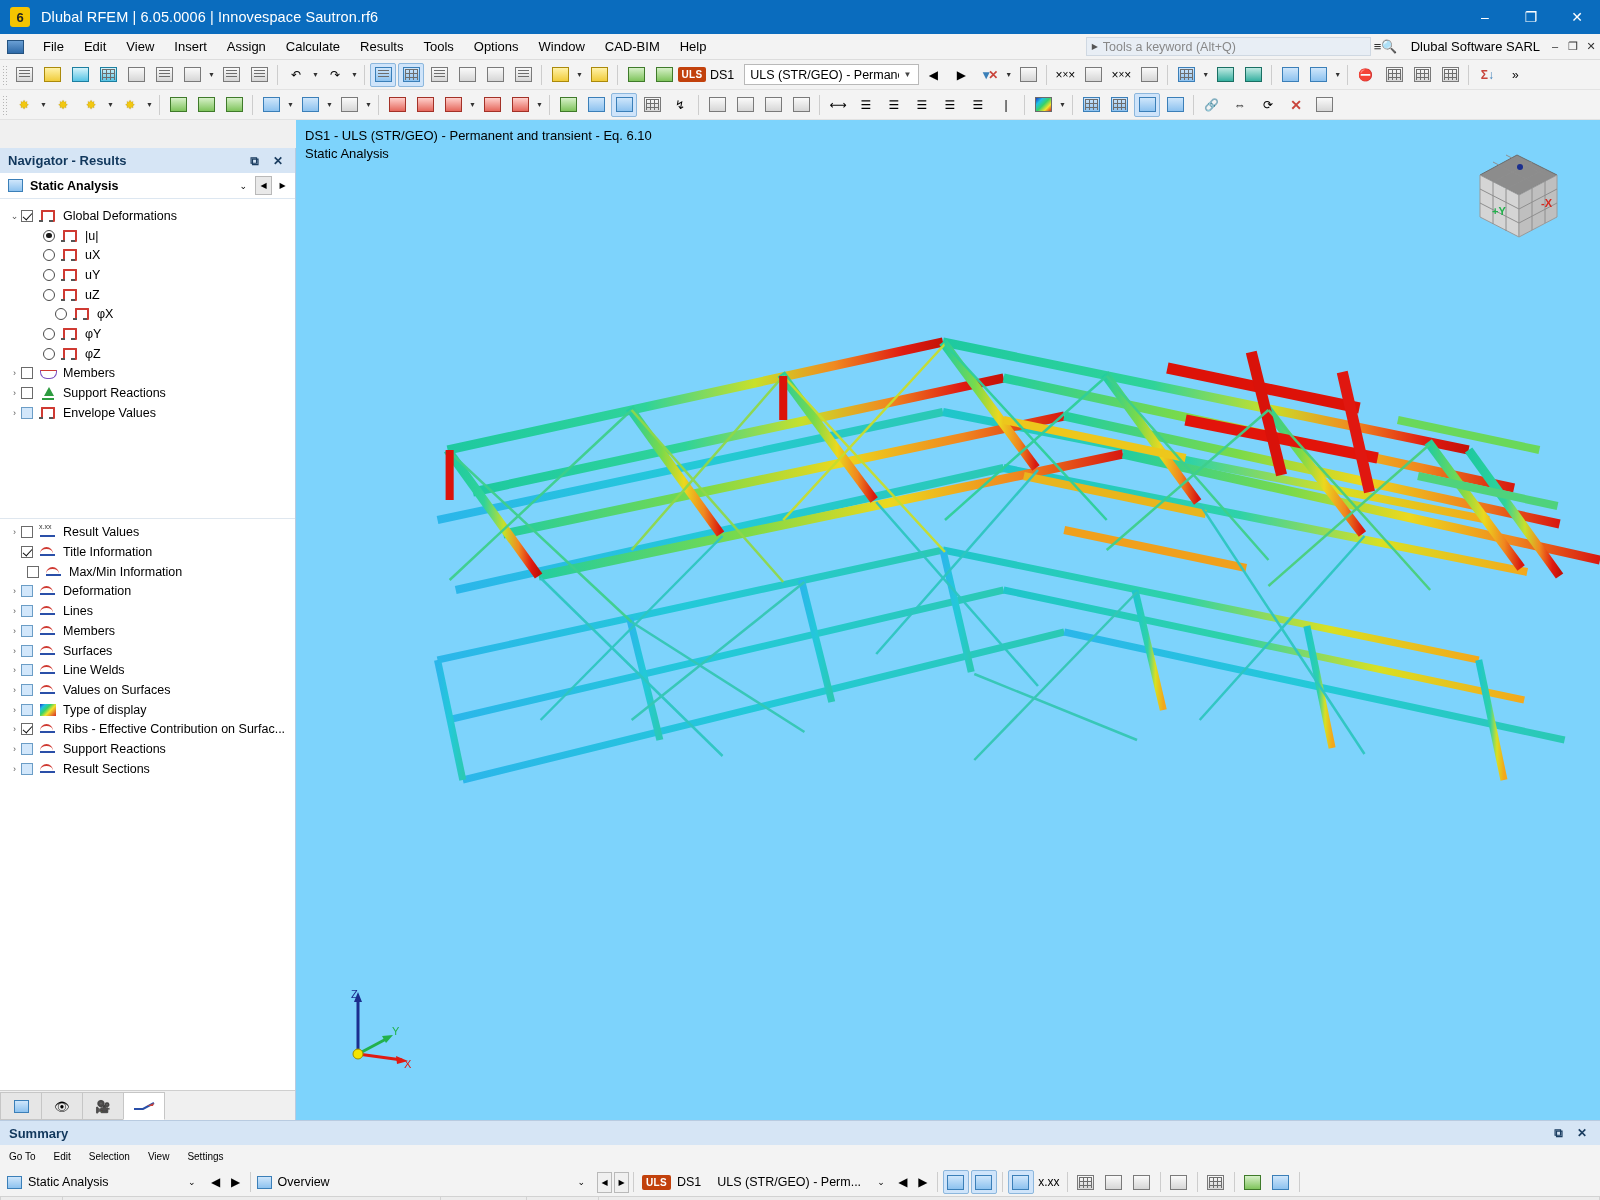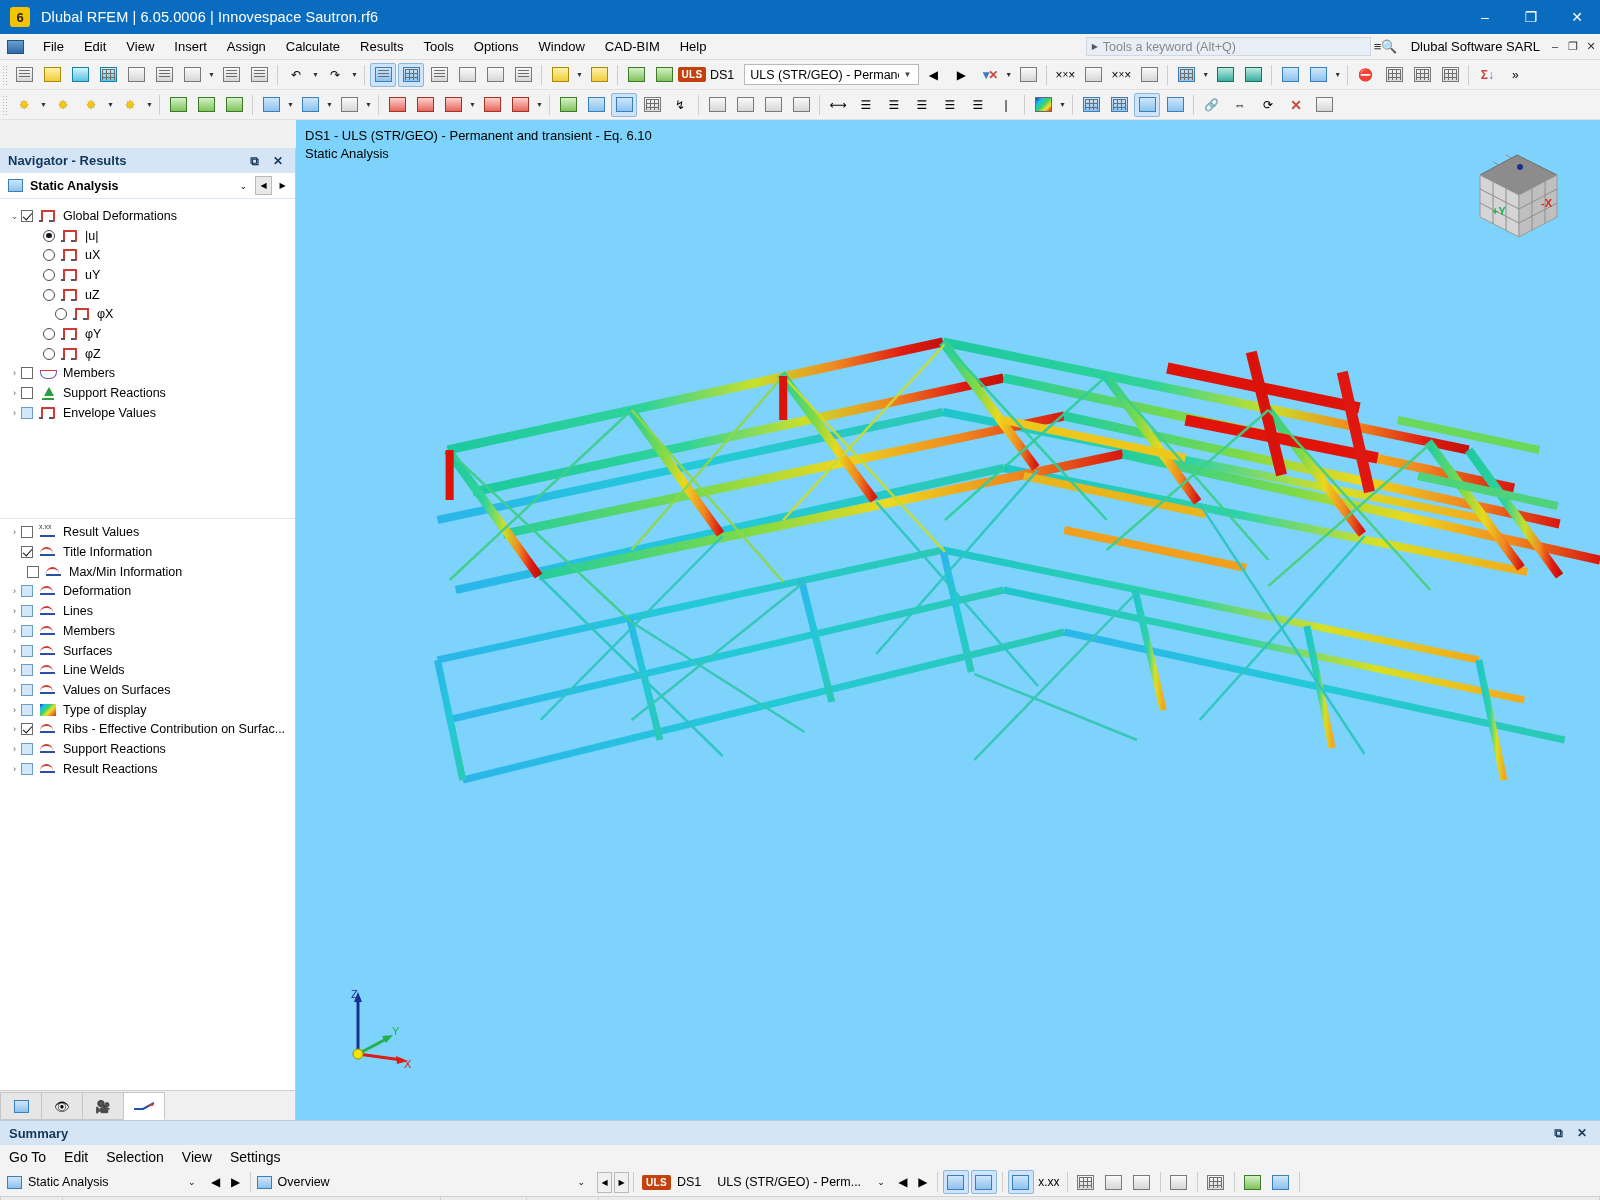--- a/index.html
+++ b/index.html
@@ -191,21 +191,21 @@
   .model { position:absolute; left:0; top:0; width:100%; height:100%; }
 
   
   .summary { height:310px; background:#f3f3f3; border-top:1px solid #b9cbe0;
     display:flex; flex-direction:column; }
   .sum-title { height:24px; background:#d6e5f5; display:flex; align-items:center;
     padding:0 6px 0 9px; font-weight:bold; font-size:13px; color:#11375c; }
   .sum-title .sp { margin-left:auto; display:flex; }
   .sum-title .sp span { padding:0 7px; font-size:12px; color:#1b3d60; }
   .sum-menu { height:23px; display:flex; align-items:center; background:#f3f3f3; }
-  .sum-menu .mi { padding:2px 9px; font-size:14px; }
+  .sum-menu .mi { padding:2px 9px; font-size:10px; }
   .sum-tb { height:28px; display:flex; align-items:center; background:#f3f3f3;
     padding:0 3px; }
   .sum-body { flex:1; background:#fff; overflow:hidden; position:relative; }
   table.sumtab { width:100%; border-collapse:collapse; font-size:12.5px;
     table-layout:fixed; }
   table.sumtab th {
     background:#ececec; border:1px solid #d2d2d2; font-weight:normal;
     height:19px; padding:0;
   }
 </style>
@@ -660,21 +660,21 @@
       <div class="tr">
         <span class="exp">›</span>
         <span class="cb blu"></span>
         <span class="tico diag"></span>
         <span>Support Reactions</span>
       </div>
       <div class="tr">
         <span class="exp">›</span>
         <span class="cb blu"></span>
         <span class="tico diag"></span>
-        <span>Result Reactions</span>
+        <span>Result Sections</span>
       </div>
     </div>
 
     <div style="flex:1"></div>
     <div class="nav-tabs">
       <div class="nav-tab">
           <span class="g blue" style="width:15px;height:13px"></span>
         </div>
       <div class="nav-tab">👁</div>
       <div class="nav-tab">🎥</div>

